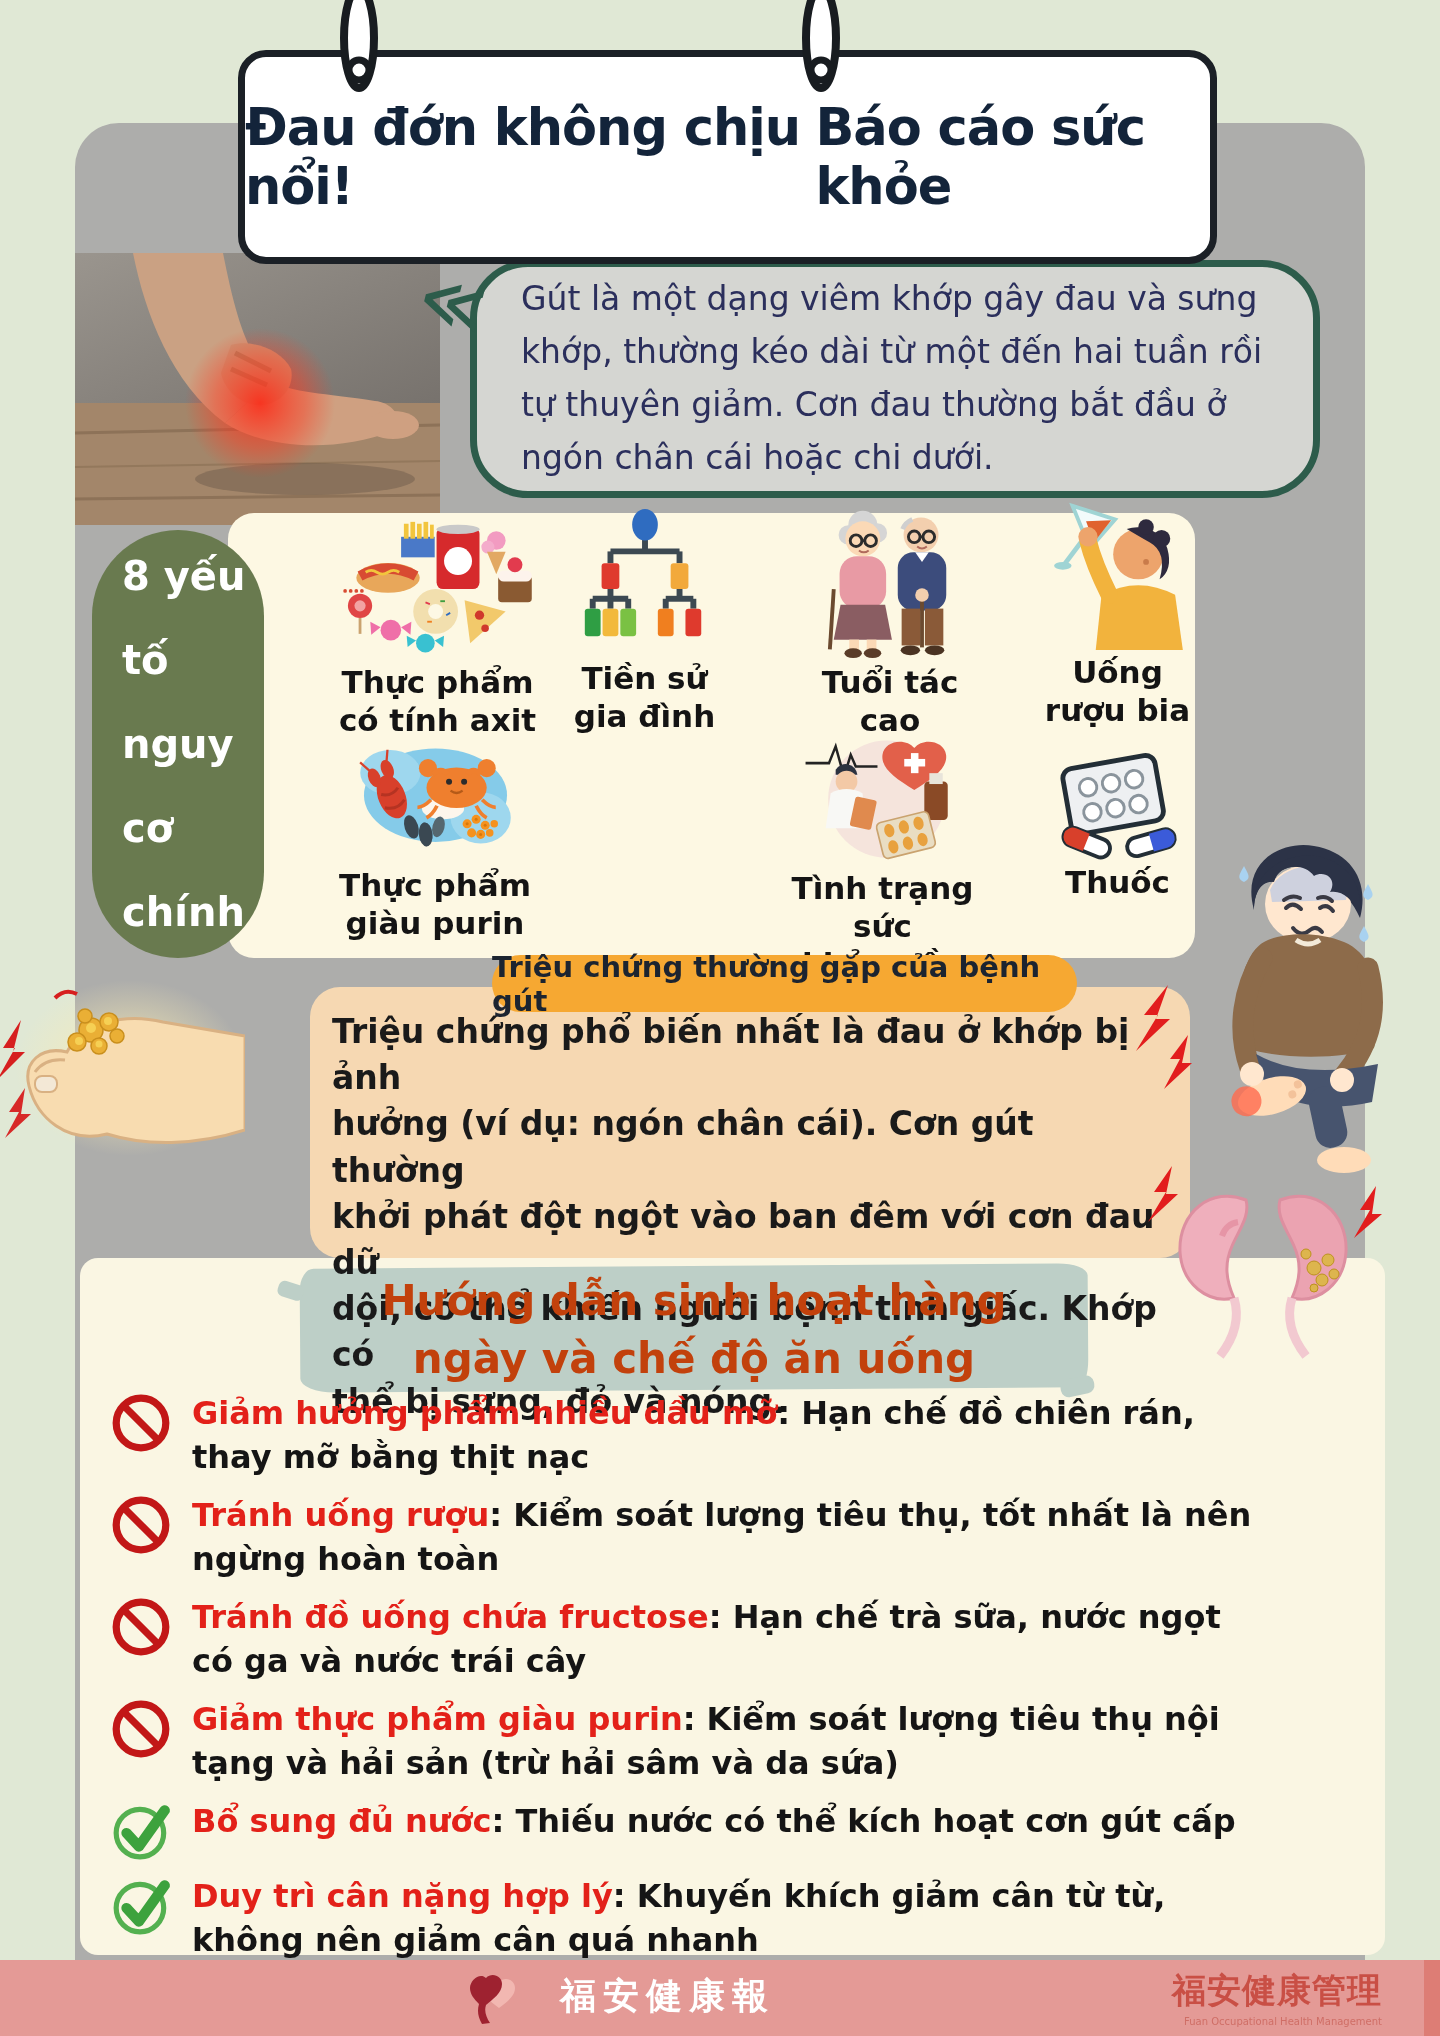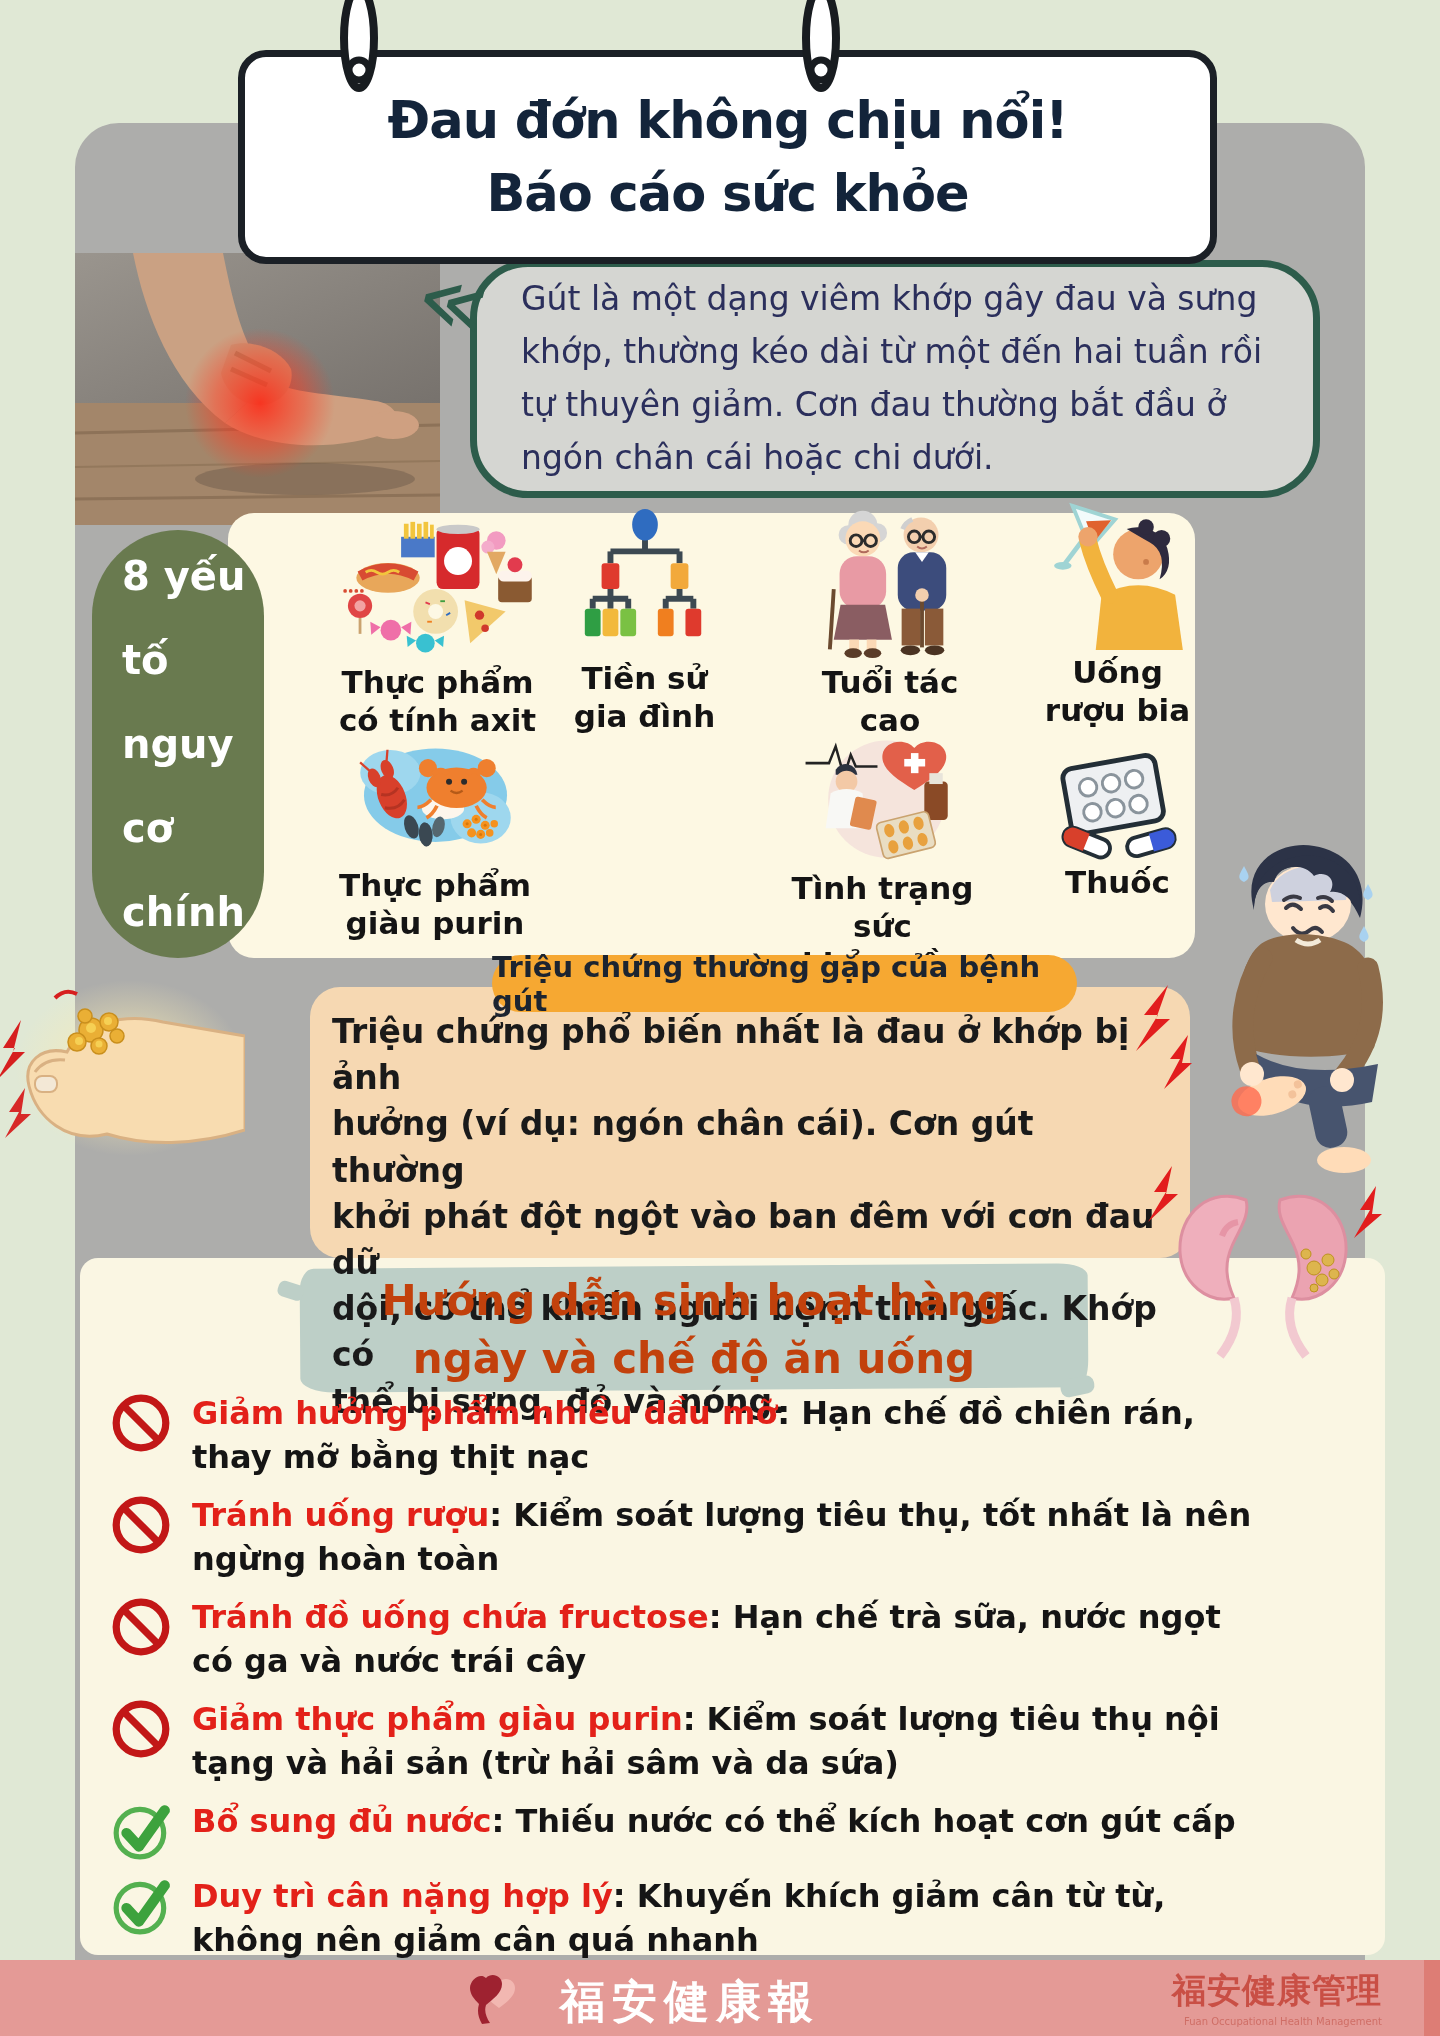--- a/index.html
+++ b/index.html
@@ -7,21 +7,21 @@
         font-family:"DejaVu Sans",sans-serif;color:#141414;}
   .abs{position:absolute;}
   .pre{white-space:pre-line;}
 
   .gray-backdrop{left:75px;top:123px;width:1290px;height:1839px;background:#adadab;
                  border-radius:44px 44px 0 0;}
 
   
   .header-card{left:238px;top:50px;width:965px;height:200px;background:#ffffff;
                border:7px solid #1b2026;border-radius:28px;z-index:6;
-               display:flex;flex-direction:column;justify-content:center;align-items:center;gap:14px;}
+               display:flex;flex-direction:row;justify-content:center;align-items:center;gap:14px;}
   .header-card .t{font-size:51px;font-weight:800;color:#13243a;letter-spacing:-1px;}
   .pin{z-index:8;}
 
   
   .photo{left:75px;top:253px;width:365px;height:272px;z-index:3;}
 
   
   .bubble{left:470px;top:260px;width:850px;height:238px;background:#d5d6d2;
           border:7px solid #2d5c4b;border-radius:58px;z-index:4;
           display:flex;align-items:center;padding:10px 44px;box-sizing:border-box;}
@@ -55,21 +55,21 @@
   .g-list{left:108px;top:1392px;width:1160px;z-index:5;}
   .g-item{position:relative;padding-left:84px;margin-bottom:15px;min-height:60px;}
   .g-item .g-ic{position:absolute;left:2px;top:0px;}
   .g-item p{margin:0;font-size:32px;line-height:1.36;font-weight:600;color:#151515;}
   .g-label{color:#e32119;font-weight:700;}
 
   
   .footer{left:0;top:1960px;width:1440px;height:76px;background:#e49a96;z-index:6;}
   .footer .strip{position:absolute;right:0;top:0;width:16px;height:76px;background:#dd7d75;}
   .f-logo{position:absolute;left:466px;top:14px;}
-  .f-brand{position:absolute;left:560px;top:12px;font-size:45px;font-weight:700;color:#ffffff;letter-spacing:7px;}
+  .f-brand{position:absolute;left:560px;top:12px;font-size:36px;font-weight:700;color:#ffffff;letter-spacing:7px;}
   .f-right{position:absolute;left:1172px;top:8px;text-align:right;}
   .f-right .r1{font-size:34px;font-weight:700;color:#c94f45;letter-spacing:1px;}
   .f-right .r2{font-size:10px;color:#cf6e66;margin-top:2px;}
 
   .deco{z-index:7;}
 </style>
 </head>
 <body>
 
 <div class="page">

